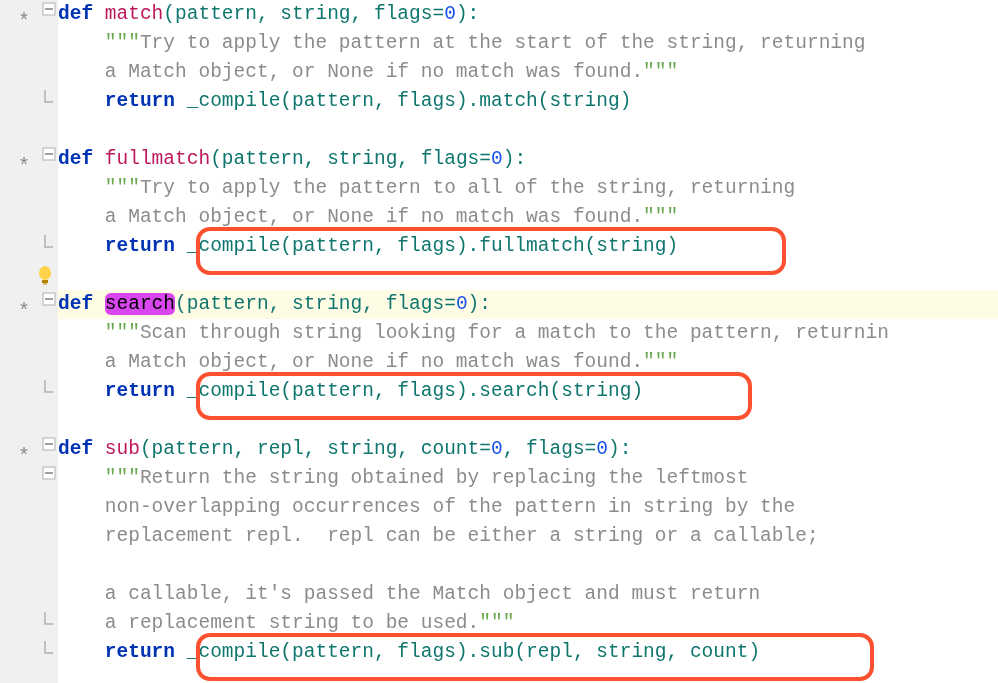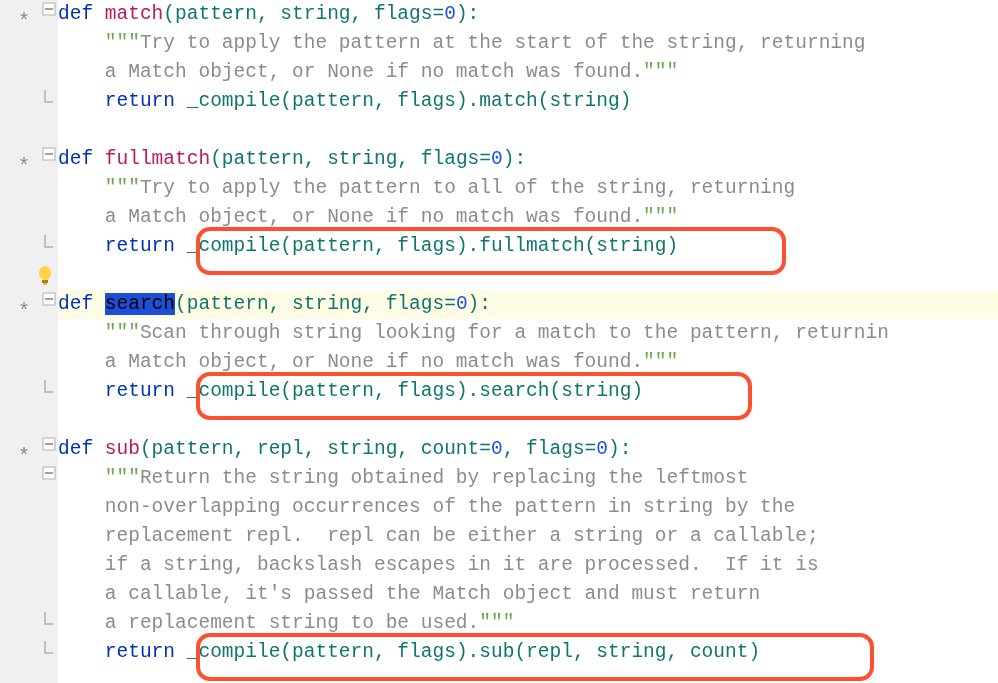--- a/index.html
+++ b/index.html
@@ -8,23 +8,23 @@
 .gut-row{position:absolute;left:0;width:58px;height:29px}
 .bp{position:absolute;left:18px;top:7px;font-size:20px;color:#888}
 .fold{position:absolute;right:2px;top:2px;width:14px;height:14px}
 .fold svg{display:block}
 .bulb{position:absolute;left:0;width:58px;height:29px;display:flex;align-items:center;justify-content:flex-end;padding-right:4px;box-sizing:border-box}
 .bulb svg{display:block}
 .code{flex:1;position:relative;background:#fff}
 .hl-line{position:absolute;left:0;right:0;height:29px;background:#fffce6}
 .row{position:absolute;left:0;right:0;height:29px;white-space:pre}
 .seg{display:inline}
-.kw{color:#0033b3;font-weight:normal}
+.kw{color:#0033b3;font-weight:bold}
 .fn{color:#be185d}
-.hlword{background:#1d4ed8;border-radius:0;color:#000}
+.hlword{background:#d946ef;border-radius:6px;color:#000}
 .id{color:#0f766e}
 .num{color:#1750eb}
 .doc{color:#8c8c8c;}
 .docq{color:#6aa84f}
 .box{position:absolute;border:4px solid #fc5130;border-radius:14px;pointer-events:none}
 </style>
 </head>
 <body>
 
 <div class="editor">
@@ -132,21 +132,21 @@
 
     <div class="row" style="top:290px"><span class="seg kw">def </span><span class="seg hlword">search</span><span class="seg id">(pattern, string, flags=</span><span class="seg num">0</span><span class="seg id">):</span></div>
     <div class="row" style="top:319px"><span class="seg">    </span><span class="seg docq">"""</span><span class="seg doc">Scan through string looking for a match to the pattern, returnin</span></div>
     <div class="row" style="top:348px"><span class="seg">    </span><span class="seg doc">a Match object, or None if no match was found.</span><span class="seg docq">"""</span></div>
     <div class="row" style="top:377px"><span class="seg">    </span><span class="seg kw">return </span><span class="seg id">_compile(pattern, flags).search(string)</span></div>
 
     <div class="row" style="top:435px"><span class="seg kw">def </span><span class="seg fn">sub</span><span class="seg id">(pattern, repl, string, count=</span><span class="seg num">0</span><span class="seg id">, flags=</span><span class="seg num">0</span><span class="seg id">):</span></div>
     <div class="row" style="top:464px"><span class="seg">    </span><span class="seg docq">"""</span><span class="seg doc">Return the string obtained by replacing the leftmost</span></div>
     <div class="row" style="top:493px"><span class="seg">    </span><span class="seg doc">non-overlapping occurrences of the pattern in string by the</span></div>
     <div class="row" style="top:522px"><span class="seg">    </span><span class="seg doc">replacement repl.  repl can be either a string or a callable;</span></div>
-    <div class="row" style="top:551px"><span class="seg">    </span><span class="seg doc">if a string, backslash escapes in it are processed.  If it is</span></div>
+    <div class="row" style="top:551px"><span class="seg">    </span></div>
     <div class="row" style="top:580px"><span class="seg">    </span><span class="seg doc">a callable, it's passed the Match object and must return</span></div>
     <div class="row" style="top:609px"><span class="seg">    </span><span class="seg doc">a replacement string to be used.</span><span class="seg docq">"""</span></div>
     <div class="row" style="top:638px"><span class="seg">    </span><span class="seg kw">return </span><span class="seg id">_compile(pattern, flags).sub(repl, string, count)</span></div>
 
     <div class="box" style="top:227px;left:138px;width:582px;height:40px"></div>
     <div class="box" style="top:372px;left:138px;width:548px;height:40px"></div>
     <div class="box" style="top:633px;left:138px;width:670px;height:40px"></div>
   </div>
 </div>
 

